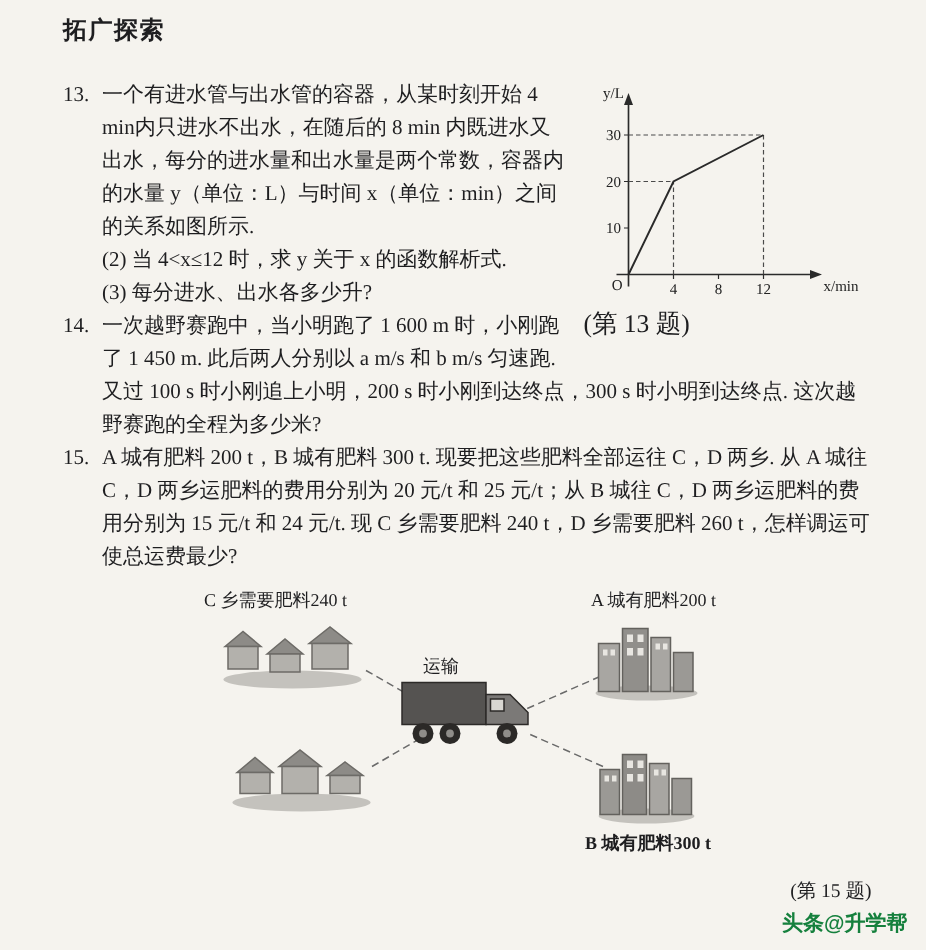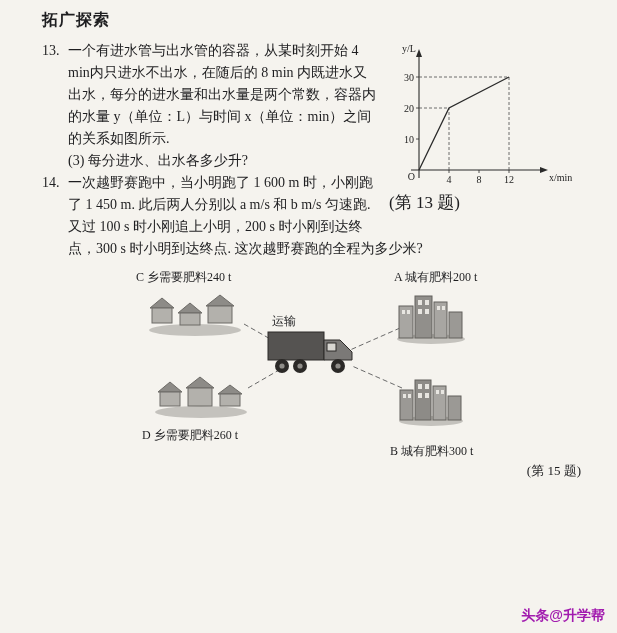--- a/index.html
+++ b/index.html
@@ -6,41 +6,41 @@
   html,body { width:617px; height:633px; }
   body {
     background:#f5f3ee;
     font-family:"Liberation Serif","DejaVu Serif",serif;
     color:#1e1e20;
     position:relative;
     overflow:hidden;
   }
   .page { padding:10px 36px 0 42px; }
   .section-title {
-    font-weight:bold; font-size:16px; letter-spacing:1px; margin-bottom:9px;
+    font-weight:bold; font-size:16px; letter-spacing:1px; margin-bottom:22px;
   }
   .content { font-size:14px; line-height:22px; }
   .figure13 {
     float:right; width:192px; margin:0 0 4px 8px; 
   }
   .figure13 svg { display:block; }
   .fig-caption { font-size:17px; margin-top:2px; }
   .problem { padding-left:26px; text-indent:-26px; }
   .pnum { display:inline-block; width:26px; text-indent:0; }
   .subitem { padding-left:26px; }
   .tick, .axis-label { font-size:10px; fill:#222; font-family:"Liberation Serif",serif; }
   .diagram {
     position:relative; width:440px; height:190px; margin:6px 0 0 64px; clear:both;
   }
   .diagram .dlabel { position:absolute; font-size:12px; white-space:nowrap; }
   .dimg { position:absolute; }
   .caption15 { clear:both; text-align:right; font-size:13px; margin-top:4px; }
   .watermark {
     position:absolute; right:12px; bottom:8px;
-    font-family:"Liberation Sans",sans-serif; font-weight:bold; font-size:14px; color:#a21caf;
+    font-family:"Liberation Sans",sans-serif; font-weight:bold; font-size:14px; color:#15803d;
   }
 </style>
 </head>
 <body>
 
 <div class="page">
 
   <div class="section-title">拓广探索</div>
 
   <div class="content">
@@ -76,43 +76,46 @@
             <line x1="27" y1="37" x2="30" y2="37" stroke="#2a2a2a" stroke-width="0.8"></line>
             <text x="25" y="40.5" text-anchor="end" class="tick">30</text>
           </g>
       </svg>
       <div class="fig-caption">(第 13 题)</div>
     </div>
 
     <div class="problem">
       <span class="pnum">13.</span><span>一个有进水管与出水管的容器，从某时刻开始 4 min内只进水不出水，在随后的 8 min 内既进水又出水，每分的进水量和出水量是两个常数，容器内的水量 y（单位：L）与时间 x（单位：min）之间的关系如图所示.</span>
     </div>
+    <div class="subitem">(2) 当 4&lt;x≤12 时，求 y 关于 x 的函数解析式.</div>
     <div class="subitem">(3) 每分进水、出水各多少升?</div>
 
     <div class="problem">
       <span class="pnum">14.</span><span>一次越野赛跑中，当小明跑了 1 600 m 时，小刚跑了 1 450 m. 此后两人分别以 a m/s 和 b m/s 匀速跑. 又过 100 s 时小刚追上小明，200 s 时小刚到达终点，300 s 时小明到达终点. 这次越野赛跑的全程为多少米?</span>
     </div>
 
+    <div class="problem">
+      <span class="pnum">15.</span><span>A 城有肥料 200 t，B 城有肥料 300 t. 现要把这些肥料全部运往 C，D 两乡. 从 A 城往 C，D 两乡运肥料的费用分别为 20 元/t 和 25 元/t；从 B 城往 C，D 两乡运肥料的费用分别为 15 元/t 和 24 元/t. 现 C 乡需要肥料 240 t，D 乡需要肥料 260 t，怎样调运可使总运费最少?</span>
+    </div>
 
     <div class="diagram">
 
       <svg width="440" height="190" style="position:absolute;left:0;top:0;">
         <g stroke="#6a6a6a" stroke-width="1" stroke-dasharray="5,3">
           <line x1="138" y1="58" x2="180" y2="82"></line>
           <line x1="294" y1="62" x2="244" y2="84"></line>
           <line x1="142" y1="122" x2="180" y2="100"></line>
           <line x1="296" y1="122" x2="246" y2="100"></line>
         </g>
       </svg>
 
       <div class="dlabel" style="left:30px; top:0;">C 乡需要肥料240 t</div>
       <div class="dlabel" style="left:288px; top:0;">A 城有肥料200 t</div>
-      <div class="dlabel" style="left:166px; top:44px;text-align:right;">运输</div>
-      <div class="dlabel" style="left:36px; top:158px;">D 乡需要肥料260 t</div>
-      <div class="dlabel" style="left:284px; top:174px;">B 城有肥料300 t</div>
+      <div class="dlabel" style="left:176px; top:44px;text-align:right;">运输</div>
+      <div class="dlabel" style="left:284px; top:162px;font-weight:bold;">B 城有肥料300 t</div>
 
       <svg class="dimg" style="left:38px; top:22px;" width="102" height="50" viewBox="0 0 102 50">
         <ellipse cx="51" cy="42" rx="46" ry="6" fill="#c4c2bd"></ellipse>
         <g stroke="#6d6b67" fill="#b3b1ac">
           <polygon points="6,20 18,10 30,20" fill="#8d8b87"></polygon>
           <rect x="8" y="20" width="20" height="15"></rect>
           <polygon points="34,25 46,15 58,25" fill="#8d8b87"></polygon>
           <rect x="36" y="25" width="20" height="12"></rect>
           <polygon points="62,18 76,7 90,18" fill="#8d8b87"></polygon>
           <rect x="64" y="18" width="24" height="17"></rect>

